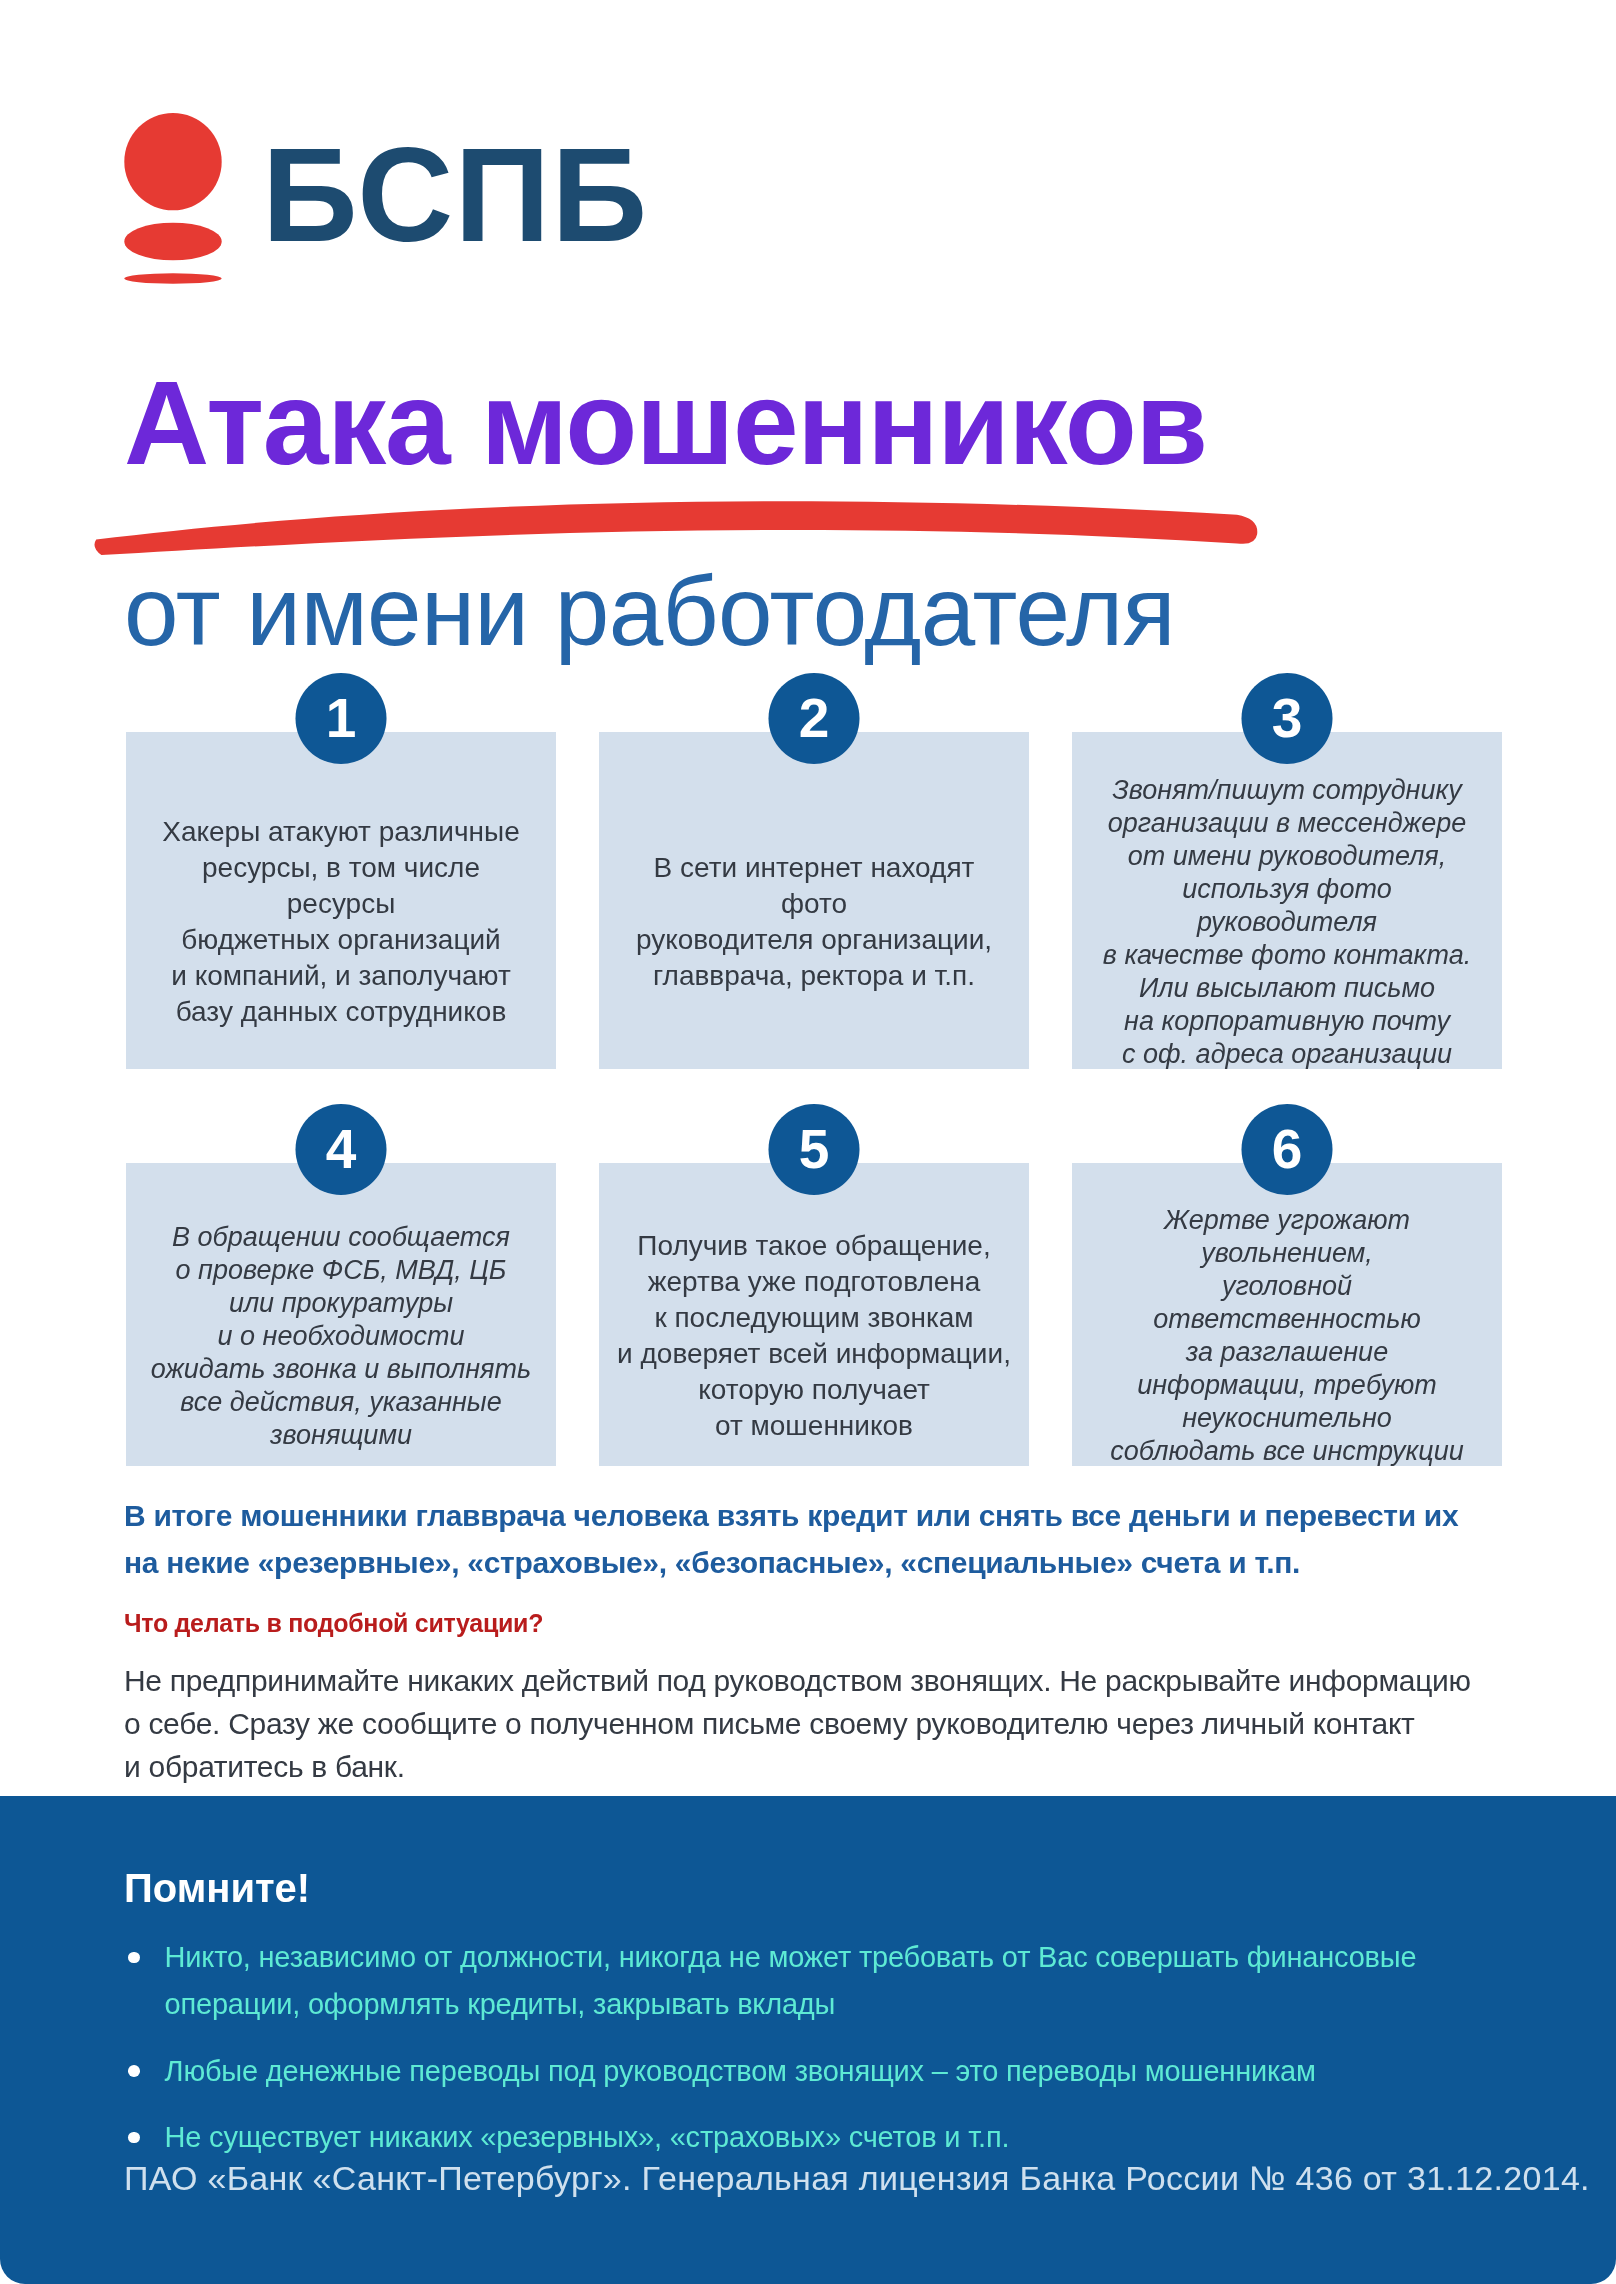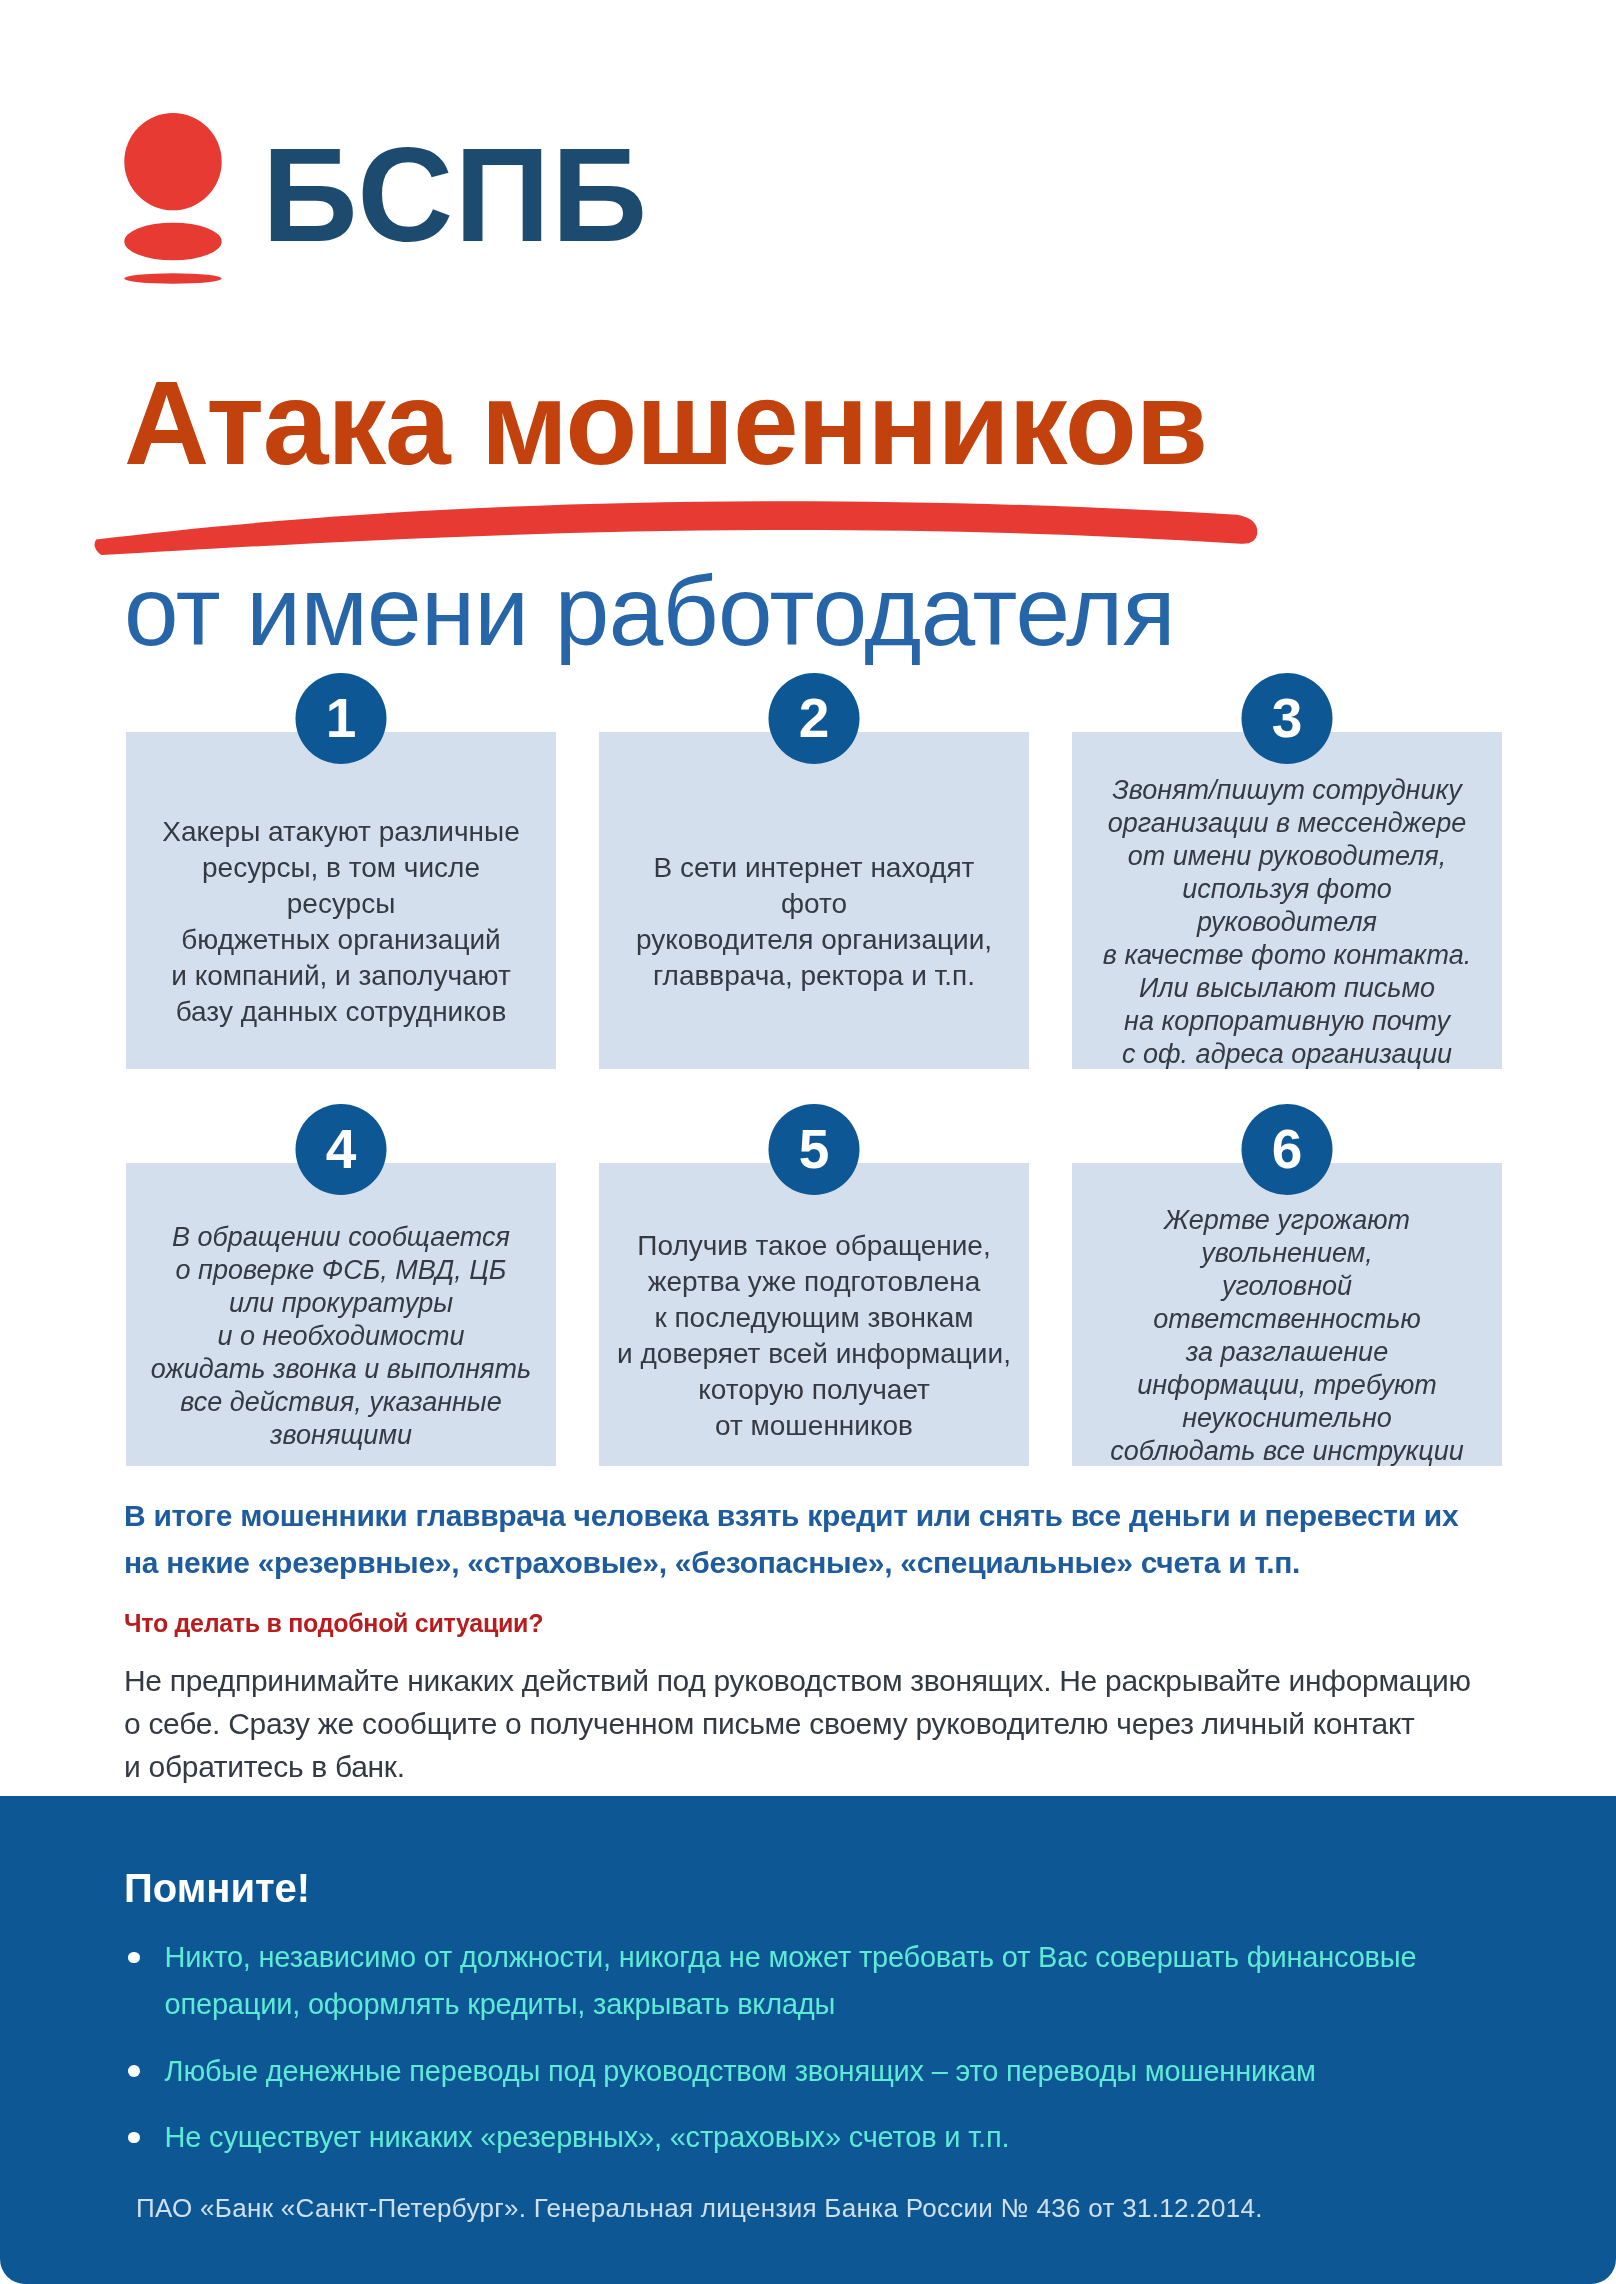--- a/index.html
+++ b/index.html
@@ -16,21 +16,21 @@
   
   .logo{position:absolute;left:124px;top:111px;display:flex;align-items:flex-start;gap:40px;}
   .logo-icon{width:98px;height:174px;position:relative;}
   .brand-text{
     font-size:133px;font-weight:bold;color:#1d4b70;letter-spacing:1.3px;line-height:168px;
   }
 
   
   .title{
     position:absolute;left:124px;top:355px;
-    font-size:118px;font-weight:bold;color:#c2410c;letter-spacing:-1.3px;white-space:nowrap;
+    font-size:118px;font-weight:bold;color:#6d28d9;letter-spacing:-1.3px;white-space:nowrap;
   }
   .swoosh{position:absolute;left:91px;top:482px;width:1172px;height:85px;}
   .subtitle{
     position:absolute;left:124px;top:555px;
     font-size:98px;font-weight:400;color:#2565a8;letter-spacing:-0.7px;white-space:nowrap;
   }
 
   
   .cards-row{position:absolute;left:126px;display:flex;gap:43px;}
   .row-1{top:732px;}
@@ -80,22 +80,22 @@
   .bullets{position:absolute;left:124px;top:138px;width:1393px;}
   .bullet{display:flex;align-items:flex-start;margin-bottom:19.5px;}
   .bullet-dot{
     flex:0 0 auto;width:11.7px;height:11.7px;border-radius:50%;background:#ffffff;
     margin:17.6px 25px 0 3.9px;
   }
   .bullet-text{
     font-size:29px;line-height:47px;color:#5eead4;white-space:pre-line;letter-spacing:-0.2px;
   }
   .legal{
-    position:absolute;left:136px;top:363px;
-    font-size:26px;color:#cfe0ee;letter-spacing:0.3px;margin-top:34px;
+    position:absolute;left:124px;top:363px;
+    font-size:34px;color:#cfe0ee;letter-spacing:0.3px;
   }
 </style>
 </head>
 <body>
 
 <div class="page">
 
   <div class="logo">
     <div class="logo-icon">
       <svg width="98" height="174" viewBox="0 0 150 268">

